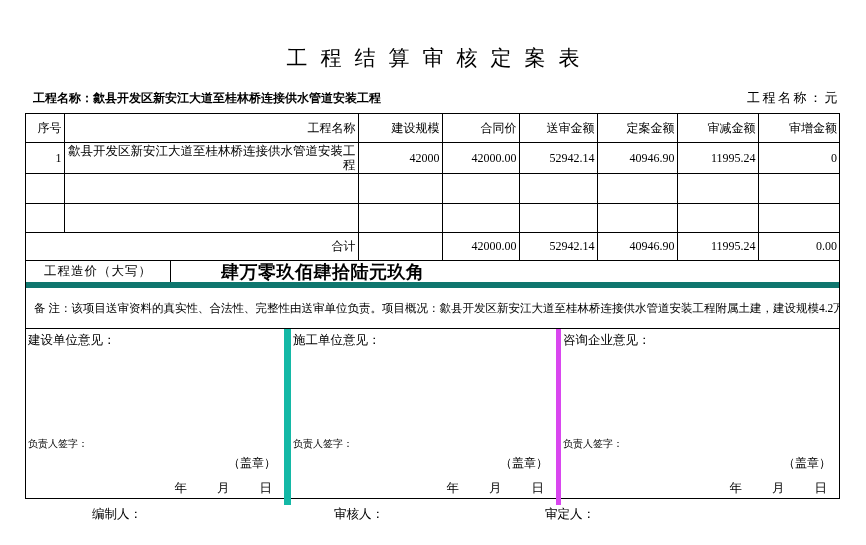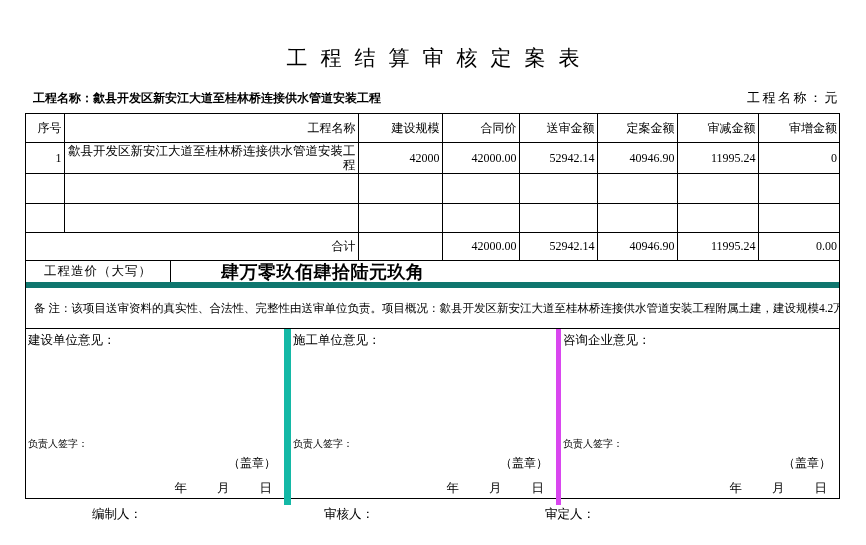--- a/index.html
+++ b/index.html
@@ -52,21 +52,21 @@
   .op-col.c1{width:265px;border-right:7px solid #14b8a6;}
   .op-col.c2{width:270px;border-right:5px solid #d946ef;text-align:center;}
   .op-col.c3{flex:1;}
   .op-title{position:absolute;top:3px;left:2px;font-size:12.5px;}
   .op-sign{position:absolute;top:108px;left:2px;font-size:10px;}
   .op-seal{position:absolute;top:126px;right:8px;font-size:12px;}
   .op-date{position:absolute;top:151px;right:12px;font-size:12.5px;}
   .op-date span{margin-left:30px;}
   .op-date span:first-child{margin-left:0;}
   .footer-label{position:absolute;top:506px;font-size:12.5px;}
-  .f1{left:92px;} .f2{left:324px;} .f3{left:545px;}
+  .f1{left:92px;} .f2{left:334px;} .f3{left:545px;}
 </style>
 </head>
 <body>
 
 <div class="sheet">
 
   <div class="title">工程结算审核定案表</div>
 
   <div class="meta-row">
     <div class="meta-left">

